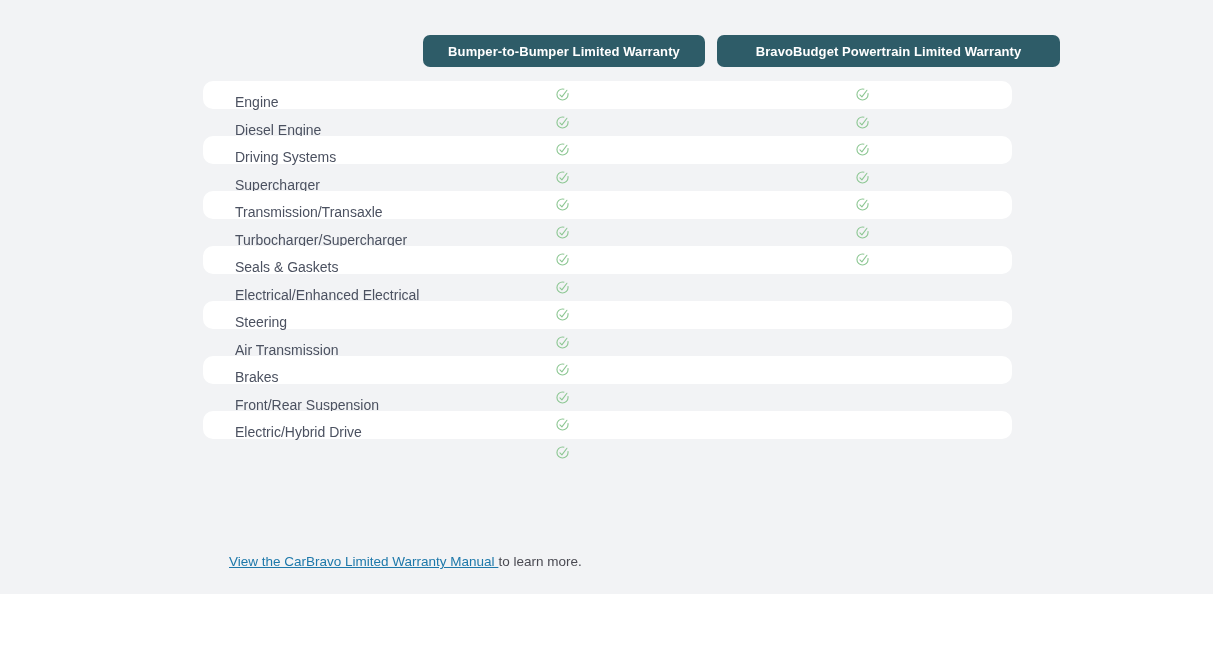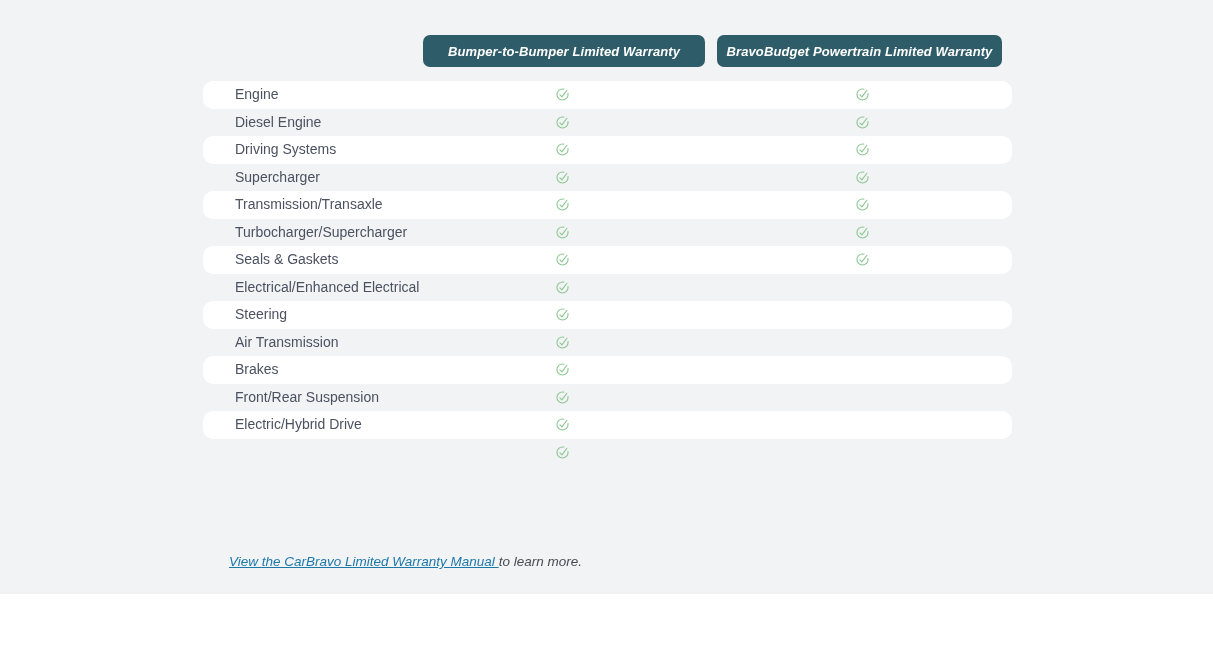--- a/index.html
+++ b/index.html
@@ -31,41 +31,40 @@
     height:32px;
     background:var(--pill-bg);
     border-radius:7px;
     color:#ffffff;
     font-size:13px;
     font-weight:bold;
     display:flex;
     align-items:center;
     justify-content:center;
     letter-spacing:.1px;
-    font-style:italic;
   }
   .pill.p1{left:423px;width:282px;}
-  .pill.p2{left:717px;width:285px;}
+  .pill.p2{left:717px;width:343px;}
   .table{
     position:absolute;
     left:203px;top:81px;
     width:809px;
   }
   .row{
     position:relative;
     height:27.5px;
     width:809px;
   }
   .row.alt{
     background:var(--row-alt);
     border-radius:10px;
   }
   .row .label{
     position:absolute;
-    left:32px;top:0;
+    left:32px;top:8px;
     line-height:27.5px;
     font-size:14px;
     color:var(--label);
   }
   .cell{
     position:absolute;
     top:0;
     height:27.5px;
     width:20px;
     display:flex;
@@ -75,21 +74,20 @@
   }
   .cell.c1{left:359px;}
   .cell.c2{left:659px;}
   .cell svg{display:block;}
   .footer{
     position:absolute;
     left:229px;top:554px;
     font-size:13.5px;
     color:var(--body-text);
     white-space:pre;
-    font-style:italic;
   }
   .footer a{
     color:var(--link);
     text-decoration:underline;
     cursor:pointer;
   }
 </style>
 </head>
 <body>
 

